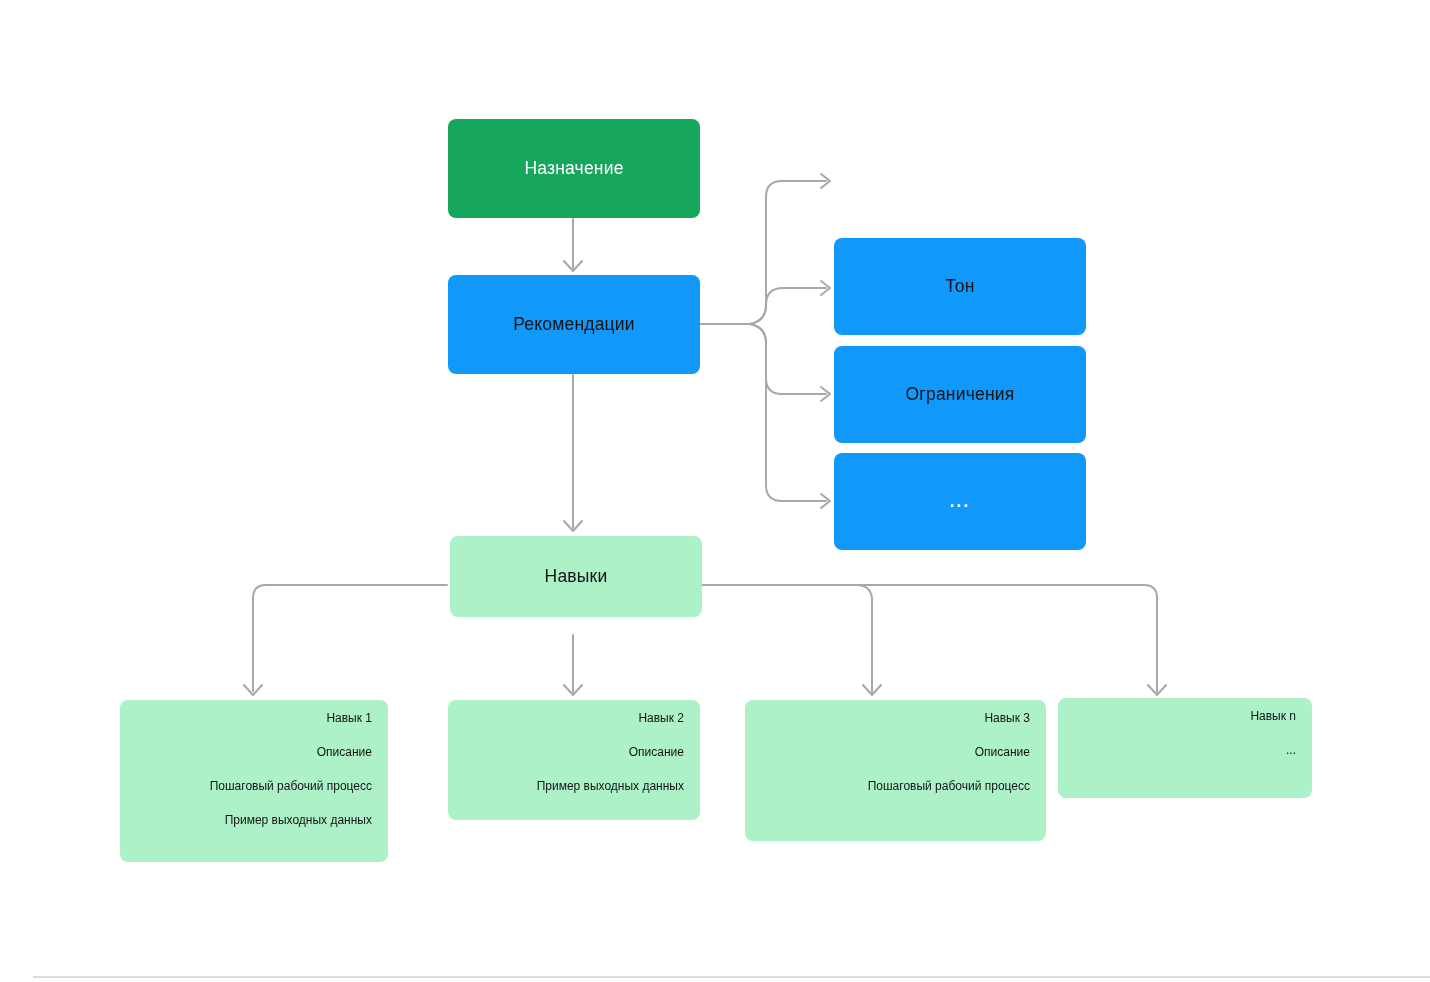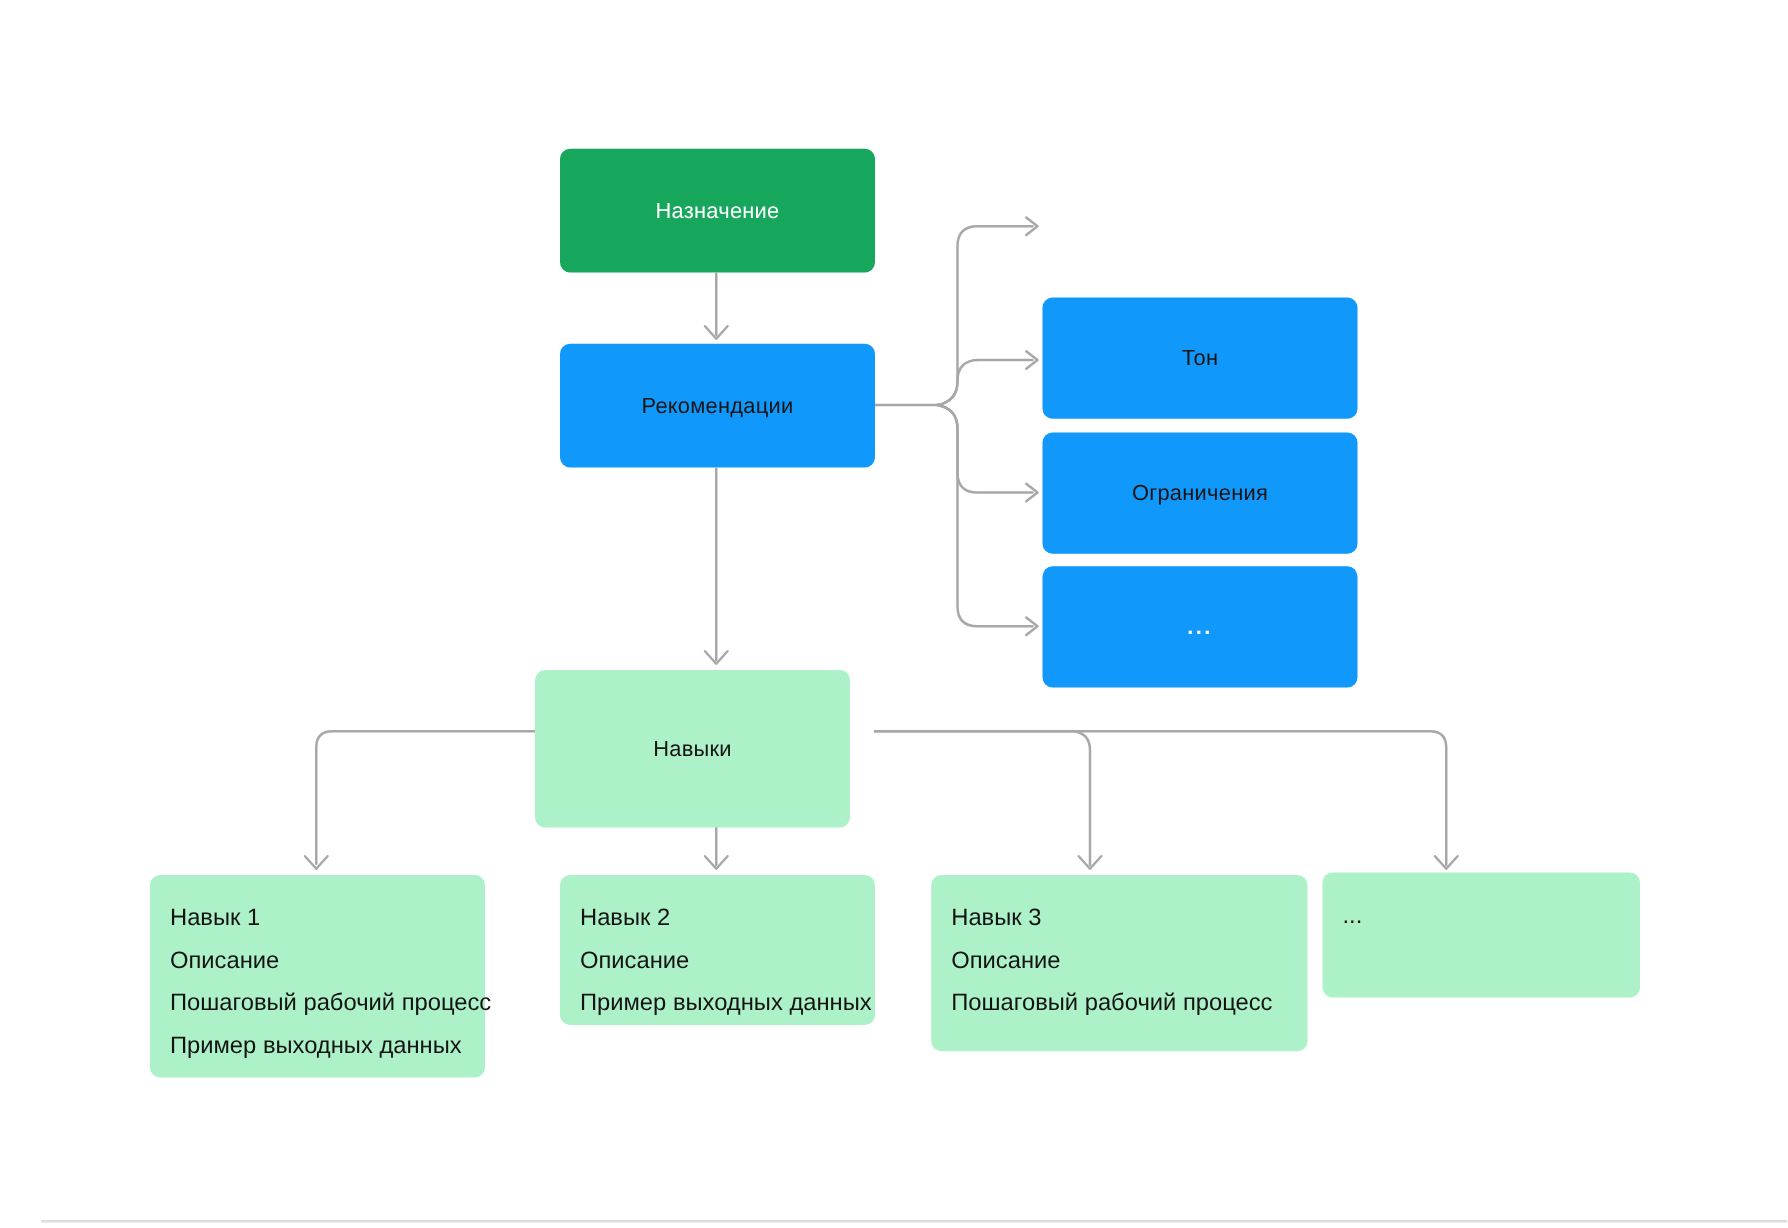--- a/index.html
+++ b/index.html
@@ -49,24 +49,24 @@
   .node-green{background:var(--color-green);color:var(--color-text-light)}
   .node-blue{background:var(--color-blue);color:var(--color-text-dark)}
   .node-blue.light-text{color:var(--color-text-light);font-weight:bold;letter-spacing:2px}
   .node-mint{background:var(--color-light-green);color:var(--color-text-dark)}
   .card{
     position:absolute;
     z-index:2;
     background:var(--color-light-green);
     color:var(--color-text-dark);
     border-radius:8px;
-    padding:18px 16px;
-    font-size:19px;
+    padding:1px 16px;
+    font-size:12px;
     line-height:34px;
-    text-align:left;
+    text-align:right;
   }
   .card .card-line{white-space:nowrap}
   .divider{
     position:absolute;
     left:33px;right:0;top:976px;
     height:2px;
     background:var(--color-divider);
     z-index:1;
   }
 </style>
@@ -121,21 +121,21 @@
   </svg>
 
   <div class="node node-blue" style="left:448px;top:275px;width:252px;height:99px">
     <span>Рекомендации</span>
   </div>
 
   <div class="node node-green" style="left:448px;top:119px;width:252px;height:99px">
     <span>Назначение</span>
   </div>
 
-  <div class="node node-mint" style="left:428px;top:536px;width:252px;height:126px">
+  <div class="node node-mint" style="left:450px;top:536px;width:252px;height:81px">
     <span>Навыки</span>
   </div>
 
 
   <div class="node node-blue" style="left:834px;top:238px;width:252px;height:97px">
     <span>Тон</span>
   </div>
 
   <div class="node node-blue" style="left:834px;top:346px;width:252px;height:97px">
     <span>Ограничения</span>
@@ -158,17 +158,18 @@
     <div class="card-line">Пример выходных данных</div>
   </div>
 
   <div class="card" style="left:745px;top:700px;width:301px;height:141px">
     <div class="card-line">Навык 3</div>
     <div class="card-line">Описание</div>
     <div class="card-line">Пошаговый рабочий процесс</div>
   </div>
 
   <div class="card" style="left:1058px;top:698px;width:254px;height:100px">
+    <div class="card-line">Навык n</div>
     <div class="card-line">...</div>
   </div>
 
   <div class="divider"></div>
 </div>
 
 </body></html>

